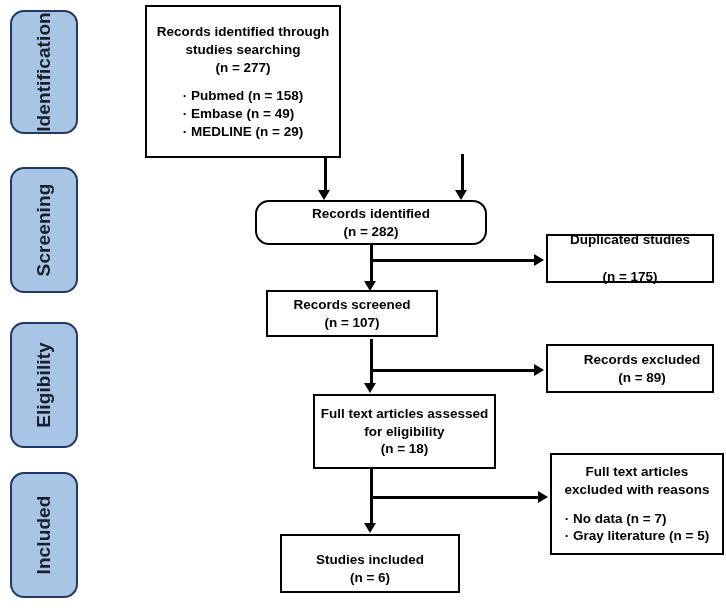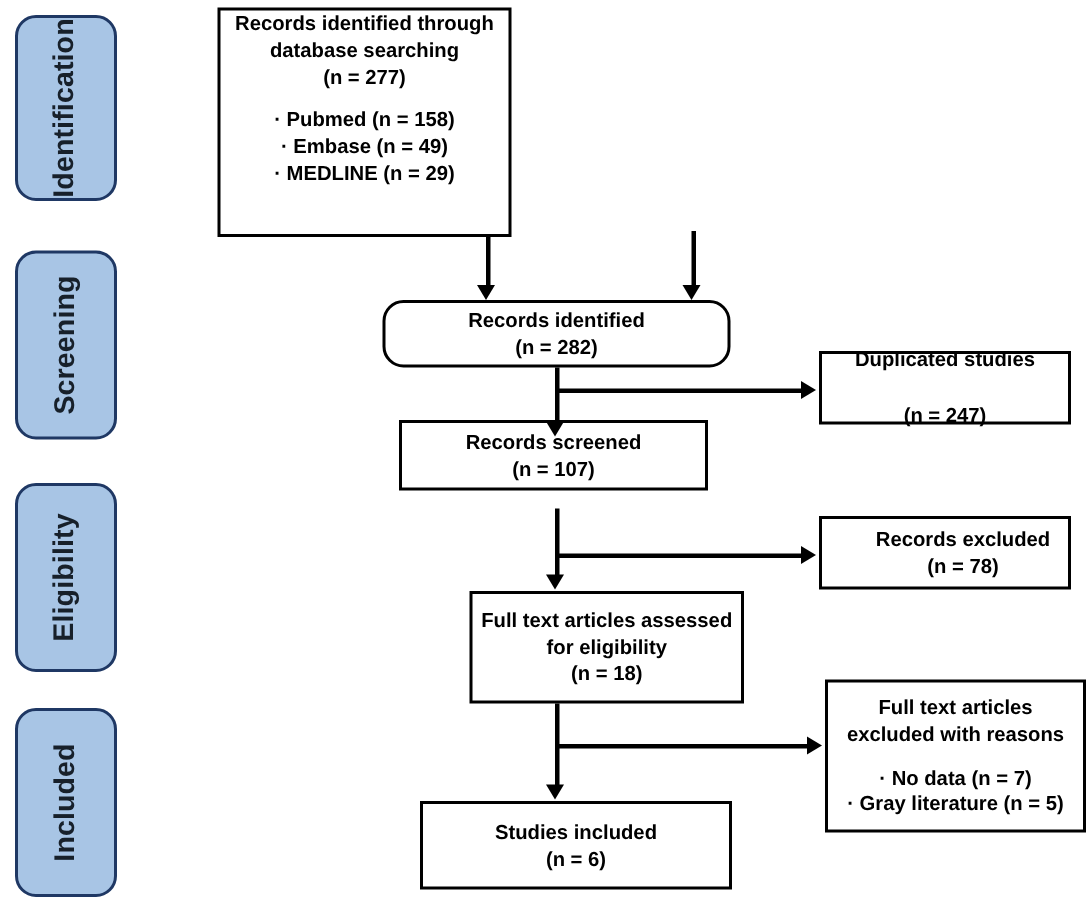--- a/index.html
+++ b/index.html
@@ -54,21 +54,21 @@
     font-weight: bold;
     font-size: 13.5px;
     line-height: 1.32;
     padding: 4px 6px;
   }
   .box .line { display: block; white-space: nowrap; }
   .box .spacer { display: block; height: 11px; }
   .box .bullet-line {
     display: block;
     white-space: nowrap;
-    text-align: center;
+    text-align: left;
   }
   .box .bullets { display: block; }
 
   
   .vline {
     position: absolute;
     background: #000000;
     width: 2.5px;
   }
   .hline {
@@ -105,70 +105,70 @@
   </div>
 
   <div class="stage" style="left:10px; top:322px; width:68px; height:126px;">
     <span class="stage-label">Eligibility</span>
   </div>
 
   <div class="stage" style="left:10px; top:472px; width:68px; height:126px;">
     <span class="stage-label">Included</span>
   </div>
 
-  <div class="box" style="left:145px; top:5px; width:196px; height:153px; justify-content:flex-start; padding-top:0;">
+  <div class="box" style="left:145px; top:5px; width:196px; height:153px; justify-content:flex-start; padding-top:16px;">
     <span class="line">Records identified through</span>
-    <span class="line">database searching</span>
+    <span class="line">studies searching</span>
     <span class="line">(n = 277)</span>
     <span class="spacer"></span>
     <span class="bullets">
       <span class="bullet-line">· Pubmed (n = 158)</span>
       <span class="bullet-line">· Embase (n = 49)</span>
       <span class="bullet-line">· MEDLINE (n = 29)</span>
     </span>
   </div>
 
 
   <div class="box" style="left:255px; top:200px; width:232px; height:45px;border-radius:14px;">
     <span class="line">Records identified</span>
     <span class="line">(n = 282)</span>
   </div>
 
   <div class="box" style="left:546px; top:234px; width:168px; height:49px;gap:19px;">
     <span class="line">Duplicated studies</span>
-    <span class="line">(n = 247)</span>
+    <span class="line">(n = 175)</span>
   </div>
 
-  <div class="box" style="left:266px; top:280px; width:206px; height:47px;">
+  <div class="box" style="left:266px; top:290px; width:172px; height:47px;">
     <span class="line">Records screened</span>
     <span class="line">(n = 107)</span>
   </div>
 
   <div class="box" style="left:546px; top:344px; width:168px; height:49px;padding-left:30px;">
     <span class="line">Records excluded</span>
-    <span class="line">(n = 78)</span>
+    <span class="line">(n = 89)</span>
   </div>
 
   <div class="box" style="left:277px; top:394px; width:183px; height:75px;margin-left:36px;">
     <span class="line">Full text articles assessed</span>
     <span class="line">for eligibility</span>
     <span class="line">(n = 18)</span>
   </div>
 
   <div class="box" style="left:550px; top:453px; width:174px; height:102px;">
     <span class="line">Full text articles</span>
     <span class="line">excluded with reasons</span>
     <span class="spacer"></span>
     <span class="bullets">
       <span class="bullet-line">· No data (n = 7)</span>
       <span class="bullet-line">· Gray literature (n = 5)</span>
     </span>
   </div>
 
-  <div class="box" style="left:280px; top:534px; width:208px; height:59px;">
+  <div class="box" style="left:280px; top:534px; width:180px; height:59px;justify-content:flex-end;">
     <span class="line">Studies included</span>
     <span class="line">(n = 6)</span>
   </div>
 
   <div class="vline" style="left:324px; top:158px; height:34px;"></div>
   <div class="arrow-down" style="left:318px; top:190px;"></div>
 
   <div class="vline" style="left:461px; top:154px; height:38px;"></div>
   <div class="arrow-down" style="left:455px; top:190px;"></div>
 

